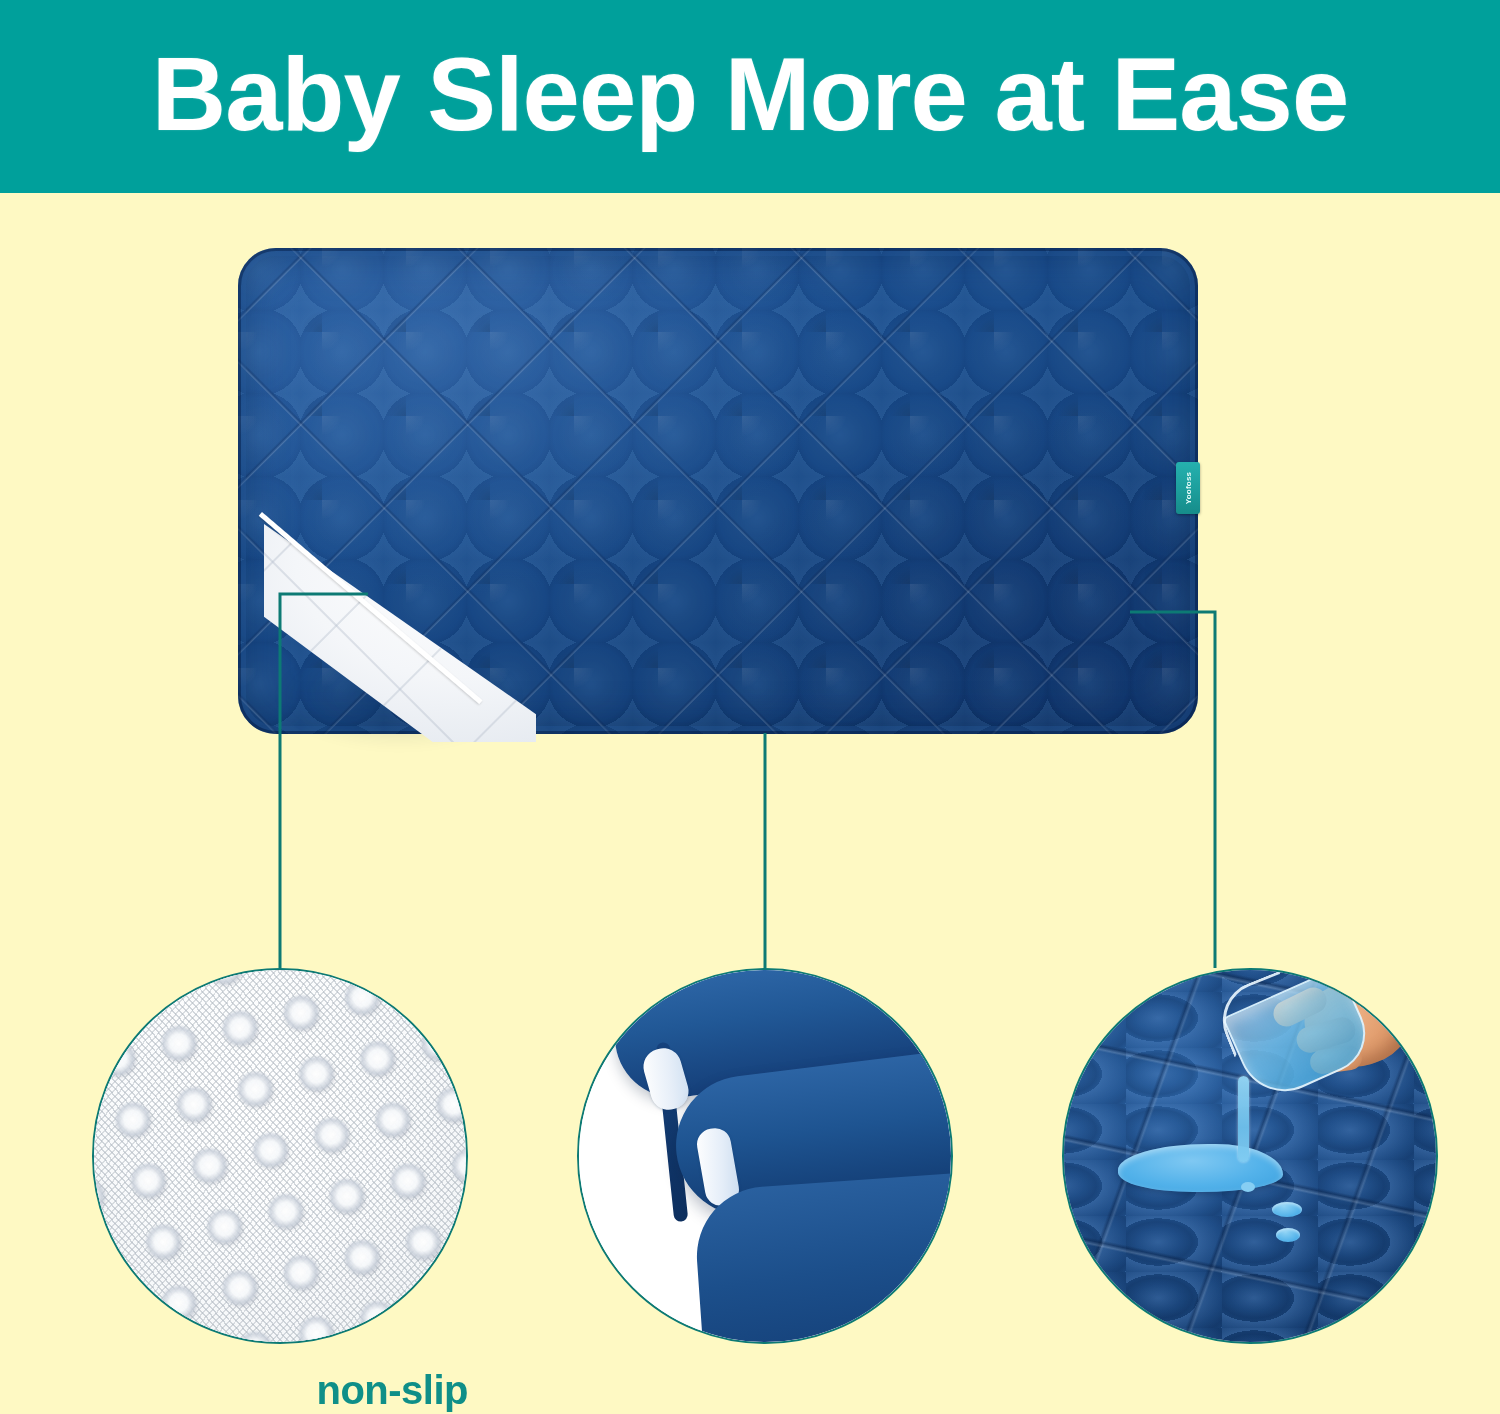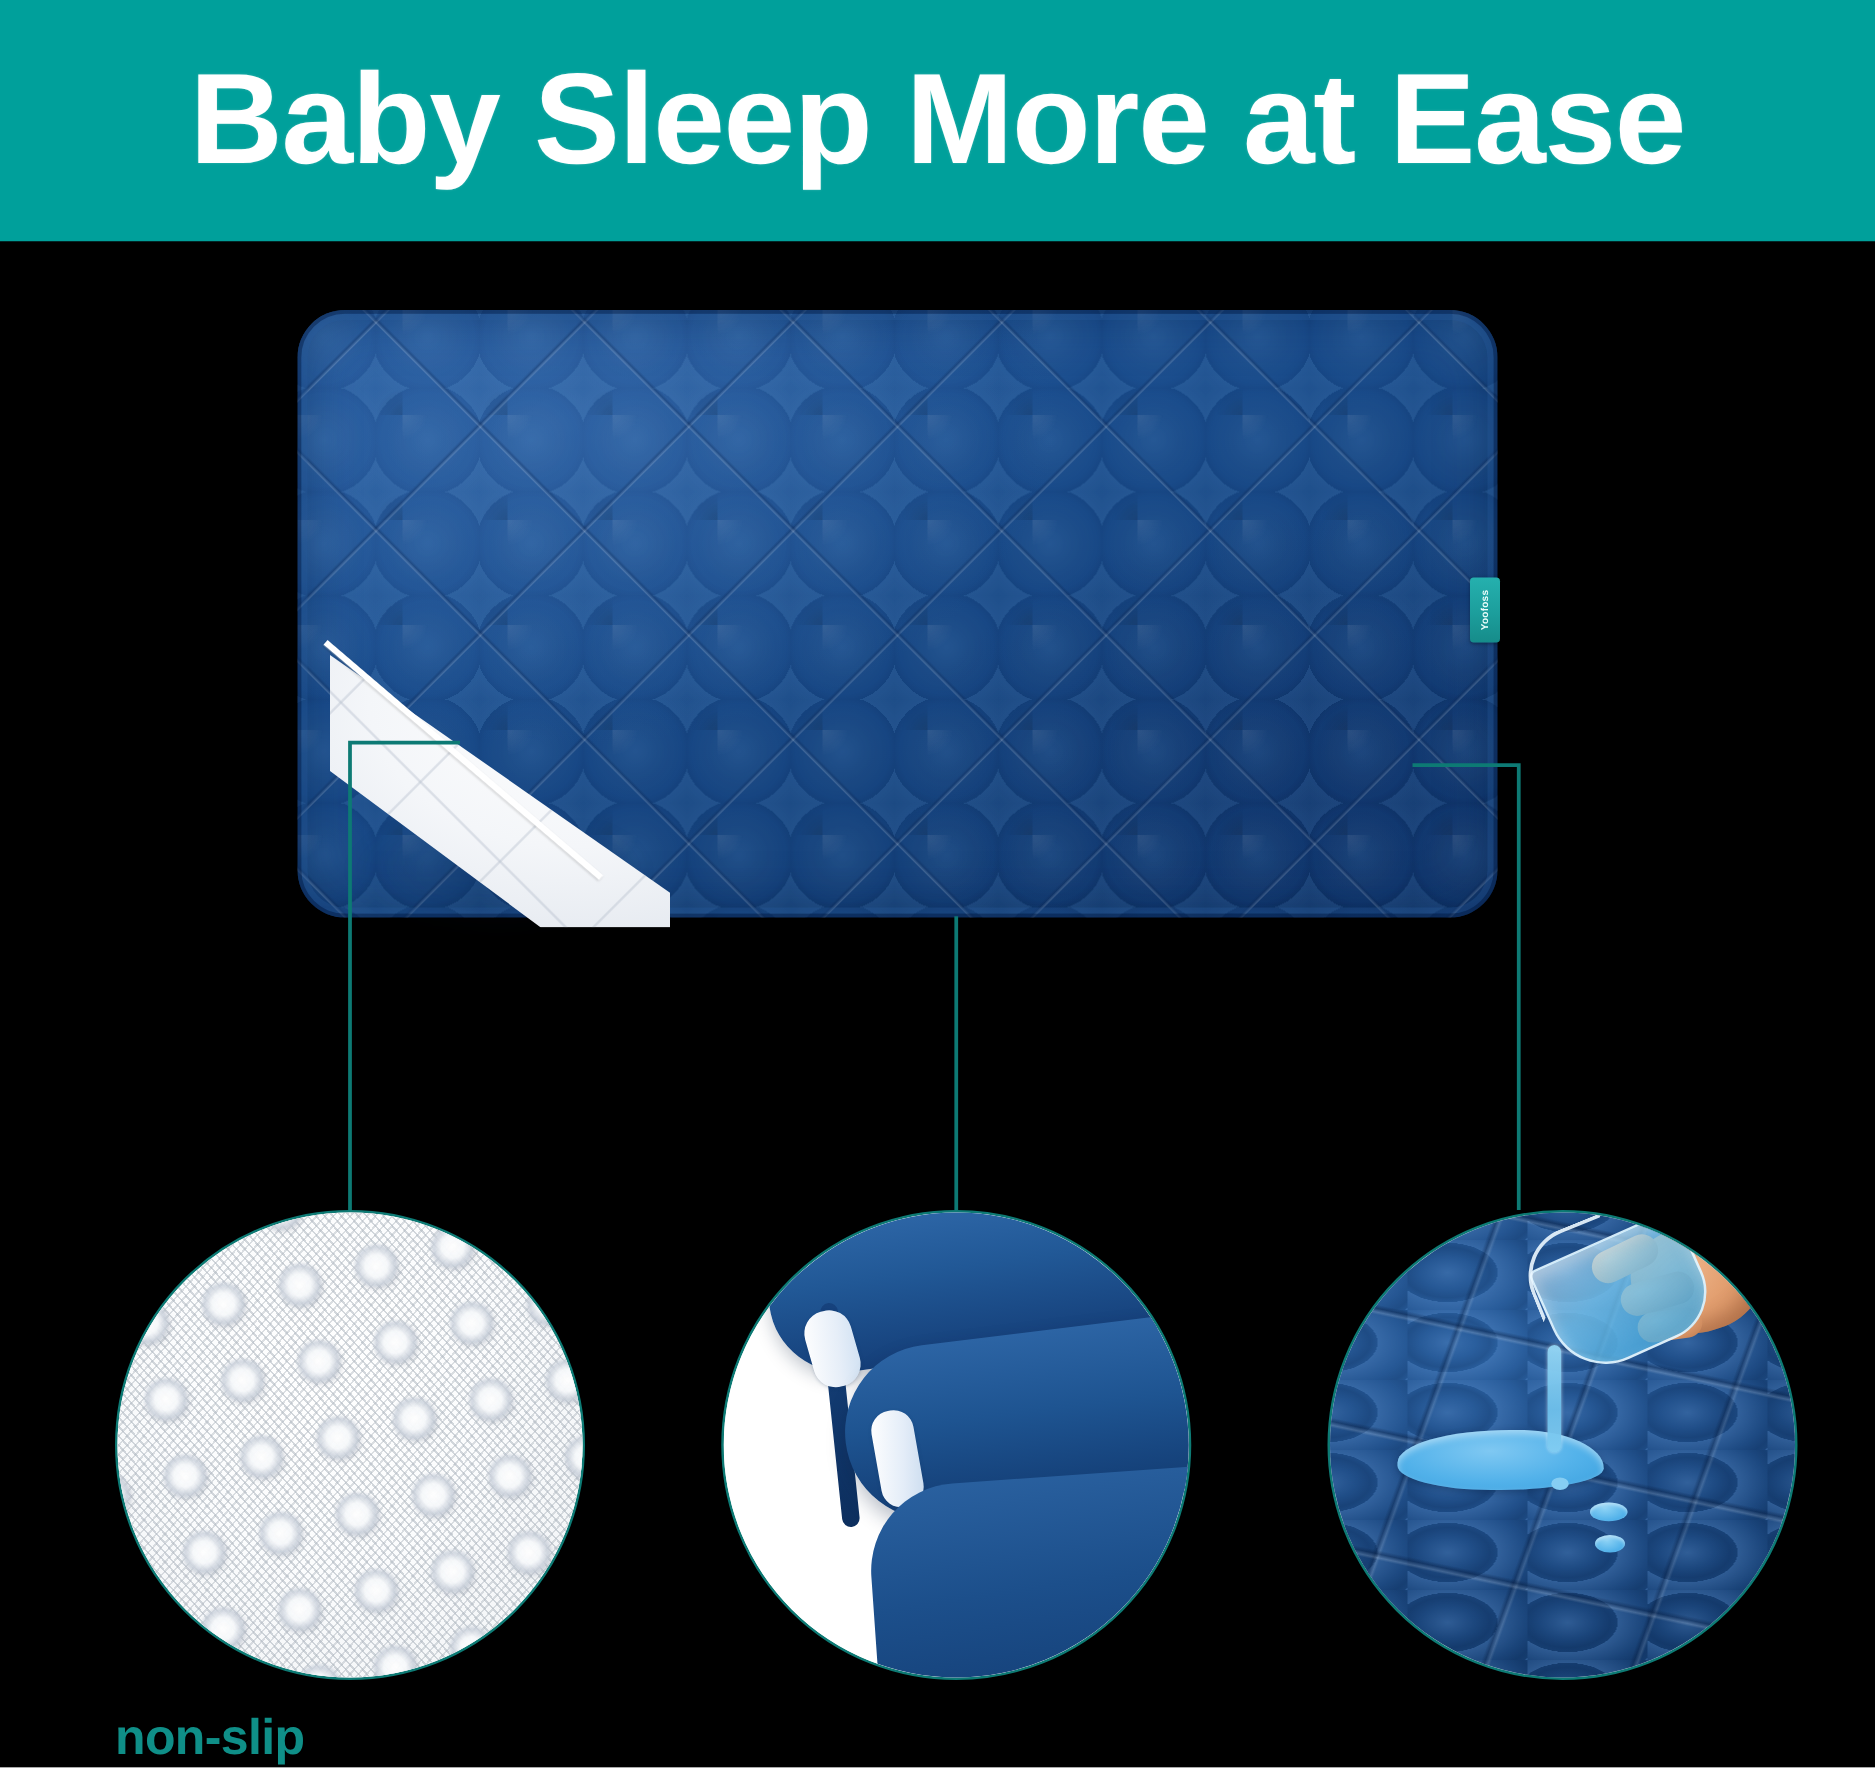--- a/index.html
+++ b/index.html
@@ -8,21 +8,21 @@
     background: #ffffff;
   }
   body {
     font-family: "Liberation Sans", sans-serif;
     -webkit-font-smoothing: antialiased;
   }
   #page {
     position: relative;
     width: 1500px;
     height: 1414px;
-    background: #000000;
+    background: #fef9c3;
     overflow: hidden;
   }
 
   
   #header-banner {
     position: absolute;
     left: 0;
     top: 0;
     width: 1500px;
     height: 193px;
@@ -209,21 +209,21 @@
     width: 376px;
     height: 376px;
     border-radius: 50%;
     border: 2.5px solid #0d7a74;
     overflow: hidden;
     background: #ffffff;
     box-sizing: border-box;
   }
   .feature-label {
     margin-top: 24px;
-    text-align: left;
+    text-align: right;
     color: #0f8f88;
     font-size: 40px;
     font-weight: bold;
     font-family: "Liberation Sans", sans-serif;
     letter-spacing: -0.5px;
   }
 
   #feature-nonslip { left: 92px; top: 968px; }
   #feature-soft    { left: 577px; top: 968px; }
   #feature-waterproof { left: 1062px; top: 968px; }

